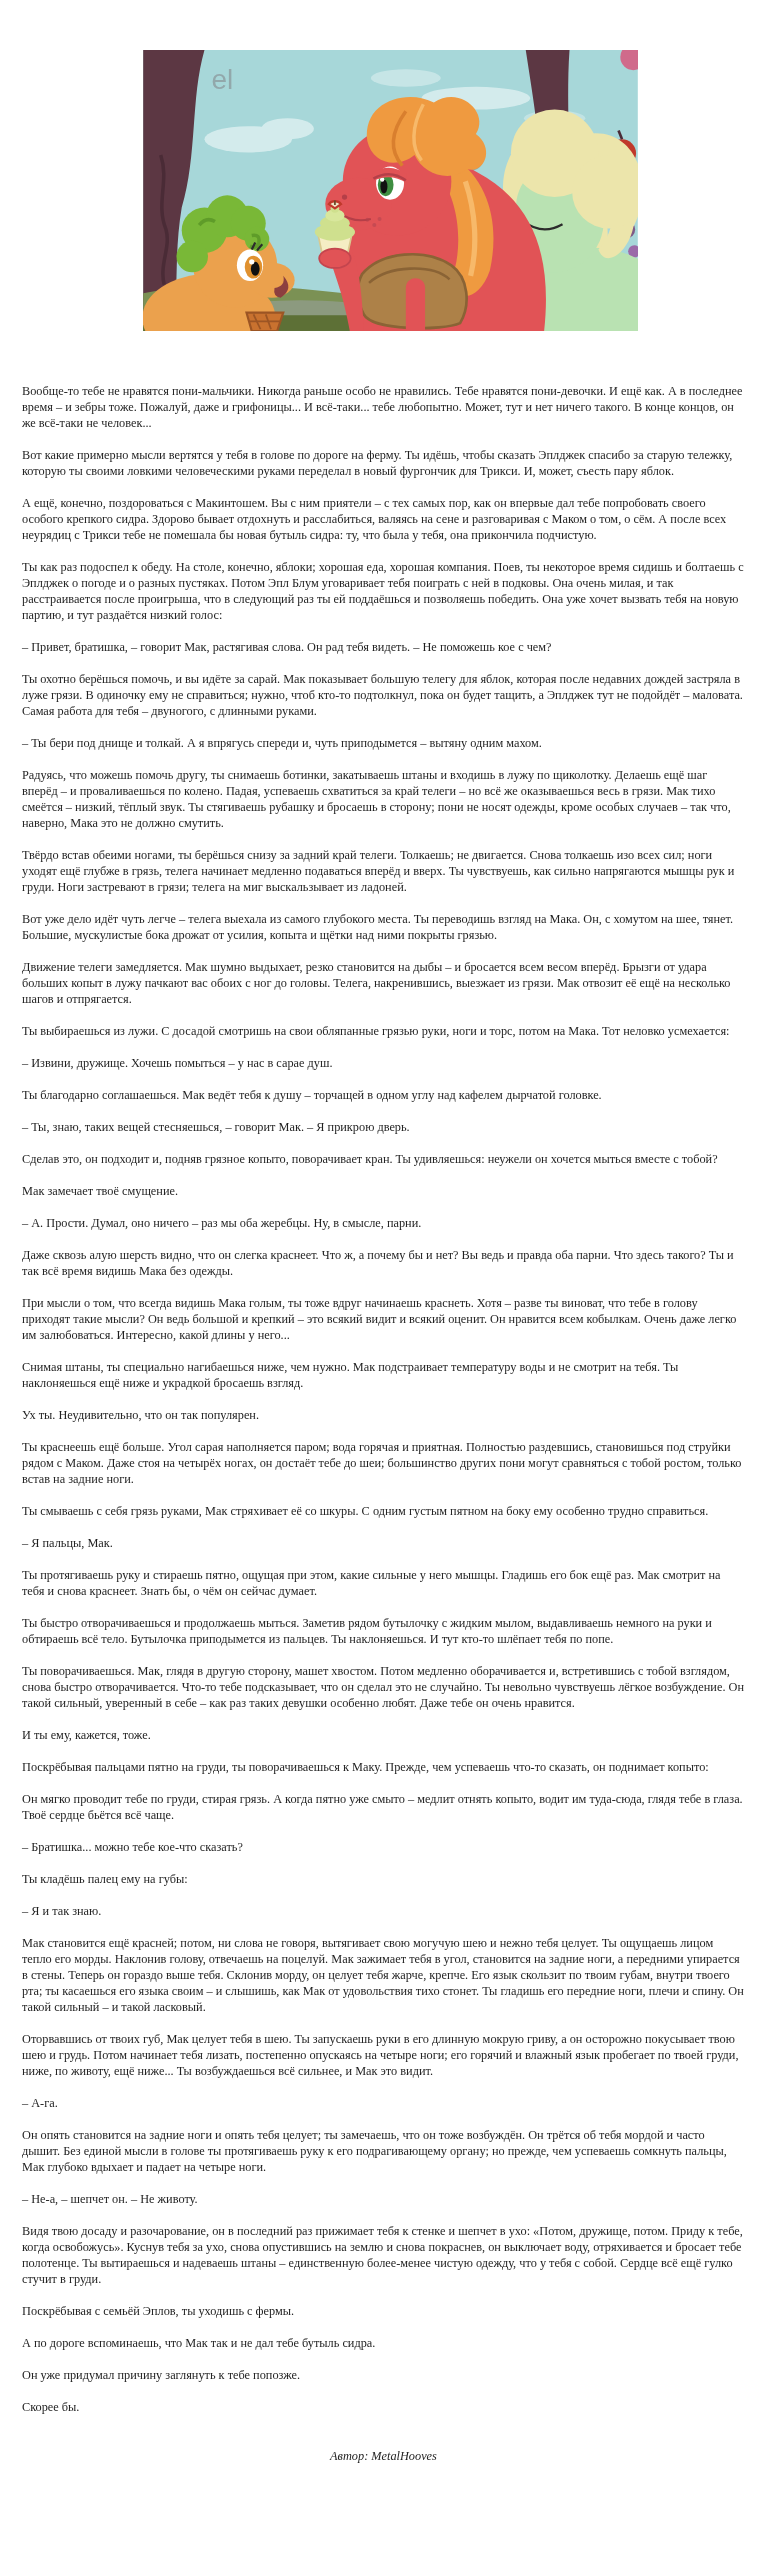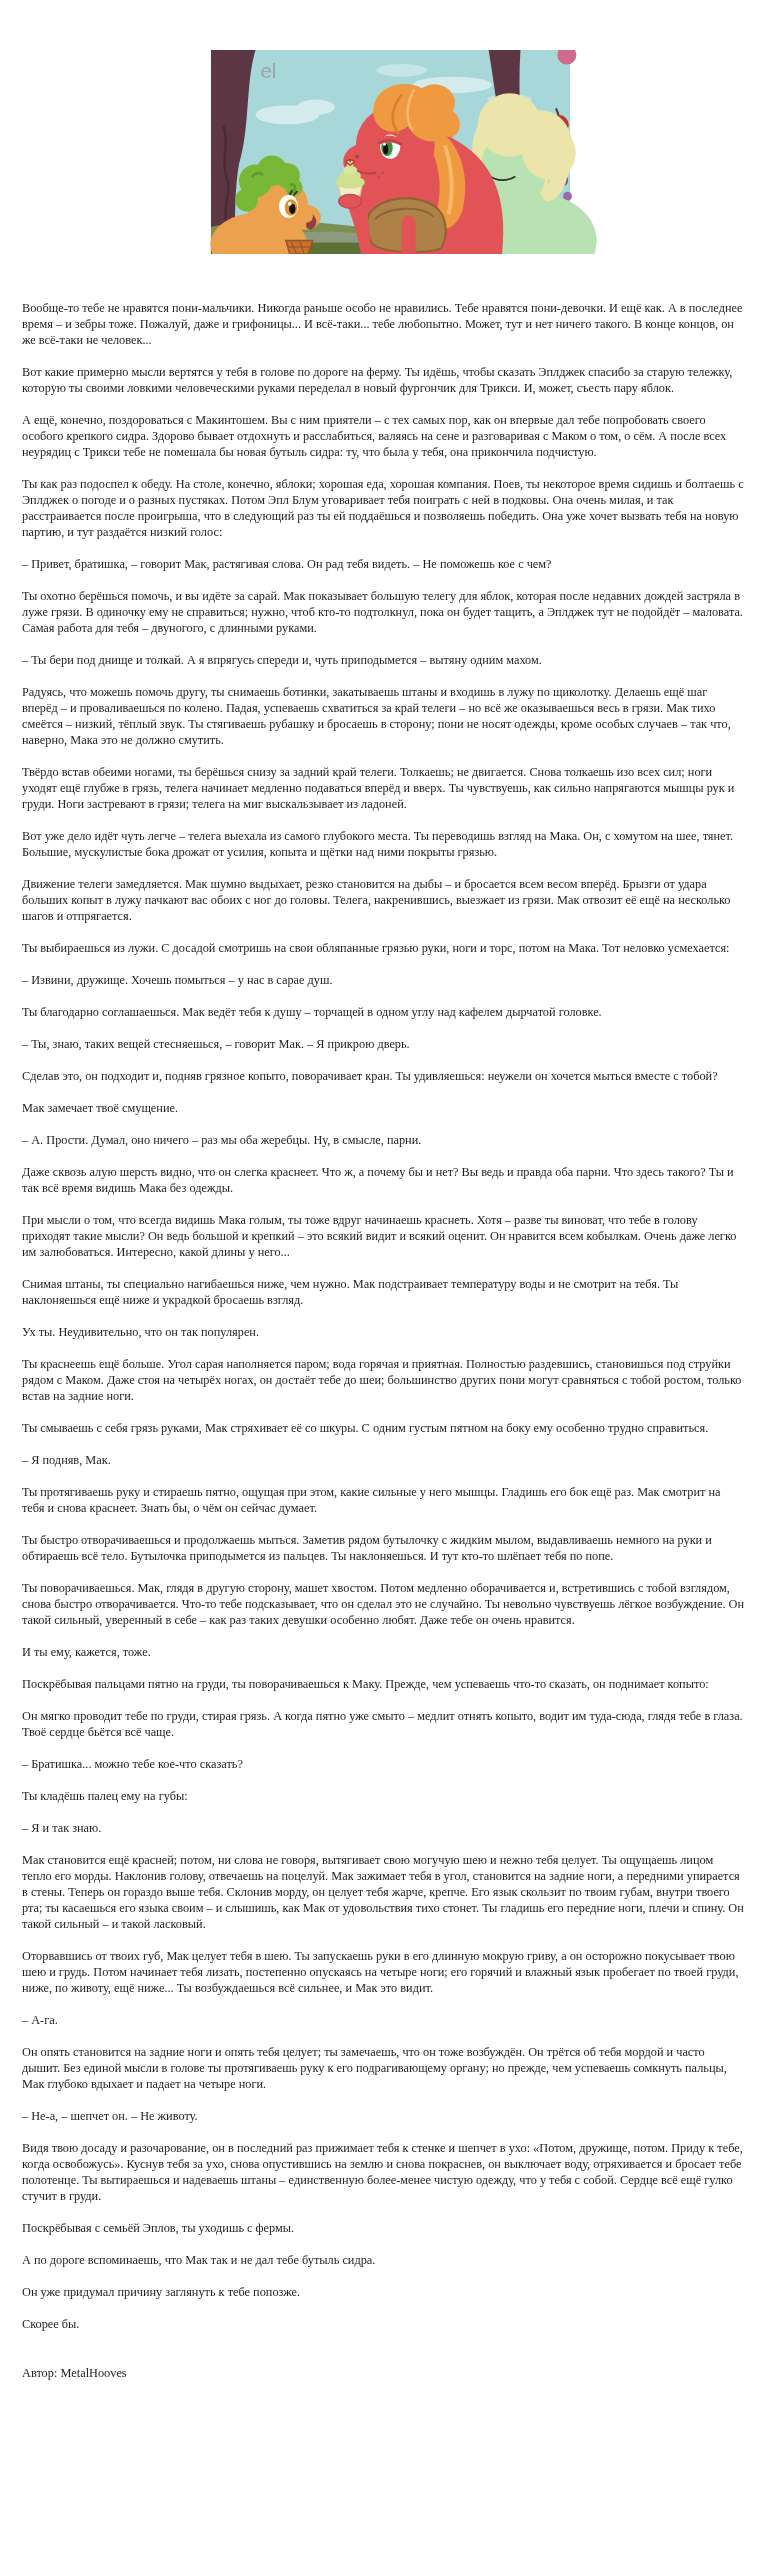--- a/index.html
+++ b/index.html
@@ -6,33 +6,34 @@
   body{
     width:781px;
     min-height:2576px;
     background:#ffffff;
     color:#1f1f1f;
     font-family:"Liberation Serif","DejaVu Serif",serif;
     font-size:12.3px;
   }
   .figure-wrap{
     width:495px;
-    height:204px;
-    margin:50px auto 8px auto;
+    height:281px;
+    margin:50px auto 14px auto;
   }
   .figure-wrap svg{display:block;width:100%;height:100%;}
   .story{
     padding:38px 20px 26px 22px;
     line-height:16px;
     text-align:left;
   }
   .story p{margin:0 16px 16px 0;}
   .story p.author{
     margin-top:33px;
-    text-align:left;
+    text-align:center;
+    font-style:italic;
   }
 </style>
 </head>
 <body>
 
 <figure class="figure-wrap">
   <svg viewBox="0 0 565 321" xmlns="http://www.w3.org/2000/svg" style="font-size:14px">
 
     <rect x="0" y="0" width="565" height="321" fill="#a7d7d9"></rect>
 
@@ -185,21 +186,21 @@
   <p>– Ты, знаю, таких вещей стесняешься, – говорит Мак. – Я прикрою дверь.</p>
   <p>Сделав это, он подходит и, подняв грязное копыто, поворачивает кран. Ты удивляешься: неужели он хочется мыться вместе с тобой?</p>
   <p>Мак замечает твоё смущение.</p>
   <p>– А. Прости. Думал, оно ничего – раз мы оба жеребцы. Ну, в смысле, парни.</p>
   <p>Даже сквозь алую шерсть видно, что он слегка краснеет. Что ж, а почему бы и нет? Вы ведь и правда оба парни. Что здесь такого? Ты и так всё время видишь Мака без одежды.</p>
   <p>При мысли о том, что всегда видишь Мака голым, ты тоже вдруг начинаешь краснеть. Хотя – разве ты виноват, что тебе в голову приходят такие мысли? Он ведь большой и крепкий – это всякий видит и всякий оценит. Он нравится всем кобылкам. Очень даже легко им залюбоваться. Интересно, какой длины у него...</p>
   <p>Снимая штаны, ты специально нагибаешься ниже, чем нужно. Мак подстраивает температуру воды и не смотрит на тебя. Ты наклоняешься ещё ниже и украдкой бросаешь взгляд.</p>
   <p>Ух ты. Неудивительно, что он так популярен.</p>
   <p>Ты краснеешь ещё больше. Угол сарая наполняется паром; вода горячая и приятная. Полностью раздевшись, становишься под струйки рядом с Маком. Даже стоя на четырёх ногах, он достаёт тебе до шеи; большинство других пони могут сравняться с тобой ростом, только встав на задние ноги.</p>
   <p>Ты смываешь с себя грязь руками, Мак стряхивает её со шкуры. С одним густым пятном на боку ему особенно трудно справиться.</p>
-  <p>– Я подняв, Мак.</p>
+  <p>– Я пальцы, Мак.</p>
   <p>Ты протягиваешь руку и стираешь пятно, ощущая при этом, какие сильные у него мышцы. Гладишь его бок ещё раз. Мак смотрит на тебя и снова краснеет. Знать бы, о чём он сейчас думает.</p>
   <p>Ты быстро отворачиваешься и продолжаешь мыться. Заметив рядом бутылочку с жидким мылом, выдавливаешь немного на руки и обтираешь всё тело. Бутылочка приподымется из пальцев. Ты наклоняешься. И тут кто-то шлёпает тебя по попе.</p>
   <p>Ты поворачиваешься. Мак, глядя в другую сторону, машет хвостом. Потом медленно оборачивается и, встретившись с тобой взглядом, снова быстро отворачивается. Что-то тебе подсказывает, что он сделал это не случайно. Ты невольно чувствуешь лёгкое возбуждение. Он такой сильный, уверенный в себе – как раз таких девушки особенно любят. Даже тебе он очень нравится.</p>
   <p>И ты ему, кажется, тоже.</p>
   <p>Поскрёбывая пальцами пятно на груди, ты поворачиваешься к Маку. Прежде, чем успеваешь что-то сказать, он поднимает копыто:</p>
   <p>Он мягко проводит тебе по груди, стирая грязь. А когда пятно уже смыто – медлит отнять копыто, водит им туда-сюда, глядя тебе в глаза. Твоё сердце бьётся всё чаще.</p>
   <p>– Братишка... можно тебе кое-что сказать?</p>
   <p>Ты кладёшь палец ему на губы:</p>
   <p>– Я и так знаю.</p>
   <p>Мак становится ещё красней; потом, ни слова не говоря, вытягивает свою могучую шею и нежно тебя целует. Ты ощущаешь лицом тепло его морды. Наклонив голову, отвечаешь на поцелуй. Мак зажимает тебя в угол, становится на задние ноги, а передними упирается в стены. Теперь он гораздо выше тебя. Склонив морду, он целует тебя жарче, крепче. Его язык скользит по твоим губам, внутри твоего рта; ты касаешься его языка своим – и слышишь, как Мак от удовольствия тихо стонет. Ты гладишь его передние ноги, плечи и спину. Он такой сильный – и такой ласковый.</p>

